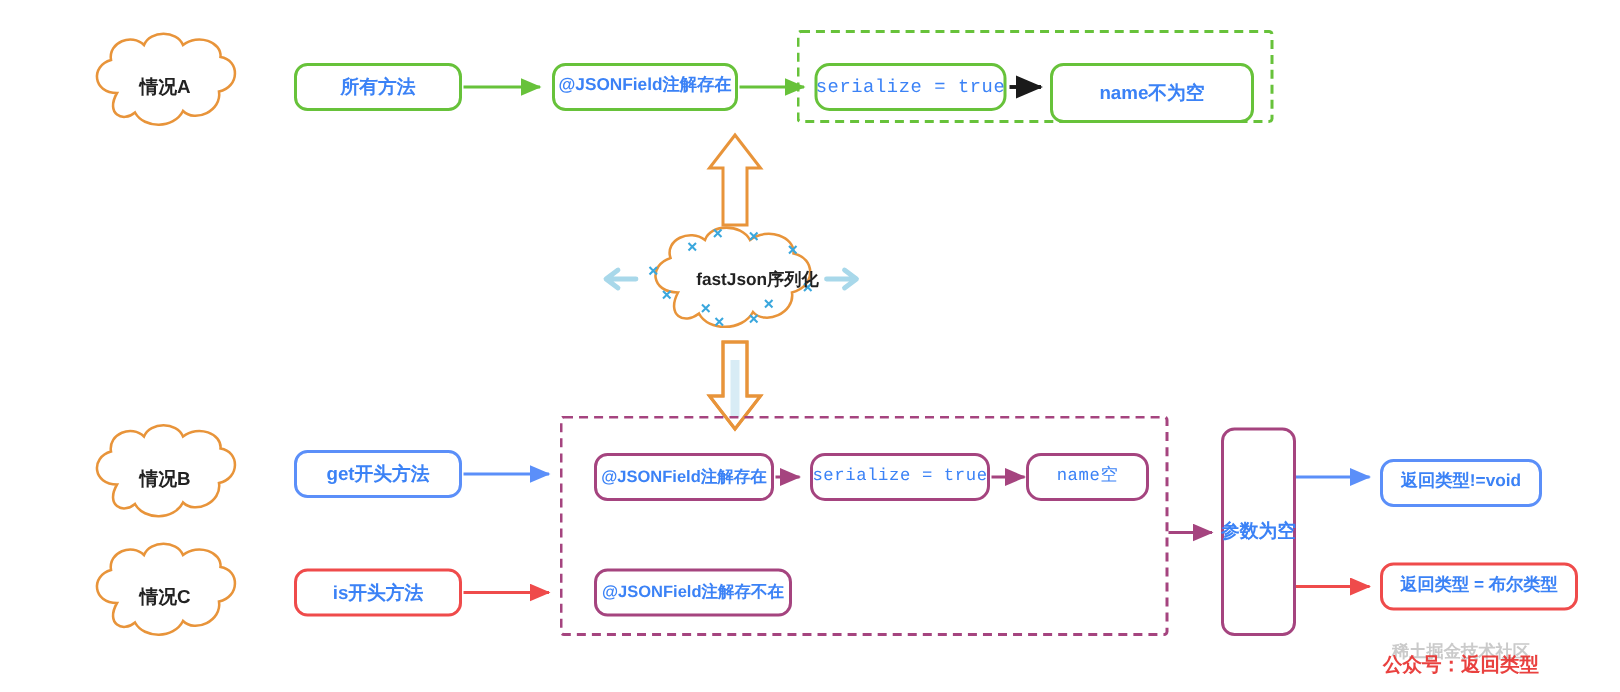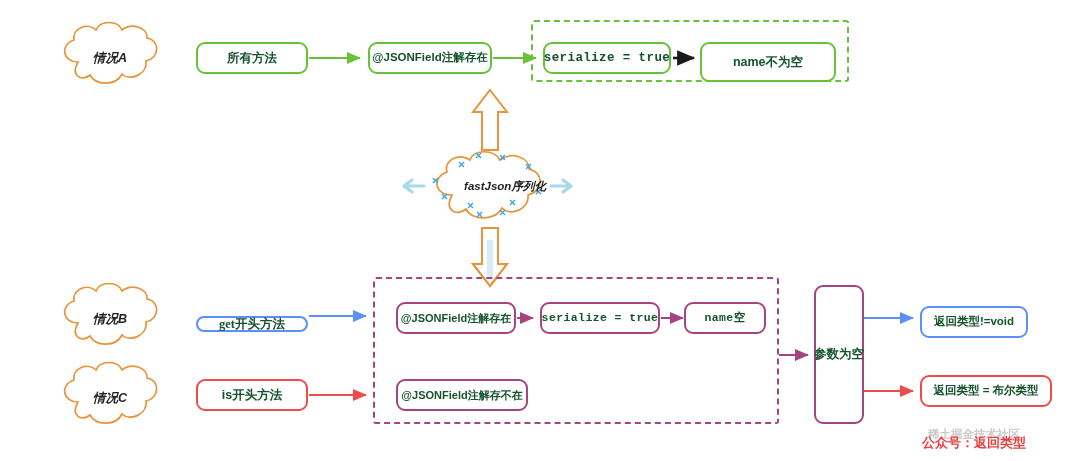--- a/index.html
+++ b/index.html
@@ -23,33 +23,34 @@
   .node {
     position: absolute;
     box-sizing: border-box;
     display: flex;
     align-items: center;
     justify-content: center;
     background: #ffffff;
     border-radius: 9px;
     text-align: center;
     line-height: 1.15;
-    color: #14532d;
+    color: #3b82f6;
     white-space: nowrap;
   }
   .node.cn {
     font-family: "Liberation Sans", sans-serif;
     font-size: 12.5px;
     font-weight: 600;
   }
   .node.mono {
     font-family: "Liberation Mono", monospace;
     font-size: 12.5px;
-    font-weight: 700;
+    font-weight: 400;
     letter-spacing: 0.4px;
+    border-radius: 10px;
   }
   .green-box { border: 2px solid #67c23a; }
   .blue-box  { border: 2px solid #5b8ff9; }
   .red-box   { border: 2px solid #ef4b4b; }
   .purple-box{ border: 2px solid #a5447f; }
 
   .dash-container {
     position: absolute;
     box-sizing: border-box;
     background: transparent;
@@ -59,21 +60,20 @@
   .dash-purple { border: 2px dashed #a5447f; }
 
   .cloud-label {
     position: absolute;
     font-family: "Liberation Sans", sans-serif;
     font-size: 12.5px;
     font-weight: 600;
     color: #222222;
     white-space: nowrap;
     text-align: center;
-    font-style: italic;
   }
   .vertical-text {
     writing-mode: vertical-rl;
     text-orientation: upright;
     letter-spacing: 1px;
   }
   .watermark {
     position: absolute;
     white-space: nowrap;
     font-family: "Liberation Sans", sans-serif;
@@ -187,21 +187,21 @@
 <div class="cloud-label" style="left:58px; top:50px; width:104px;">情况A</div>
 <div class="cloud-label" style="left:58px; top:311px; width:104px;">情况B</div>
 <div class="cloud-label" style="left:58px; top:390px; width:104px;">情况C</div>
 <div class="cloud-label" style="left:432px; top:179px; width:146px; font-size:11.5px;">fastJson序列化</div>
 
 <div class="node cn green-box" style="left:196px; top:42px; width:112px; height:32px;">所有方法</div>
 <div class="node cn green-box" style="left:368px; top:42px; width:124px; height:32px; font-size:11.5px;">@JSONField注解存在</div>
 <div class="node mono green-box" style="left:543px; top:42px; width:128px; height:32px;">serialize = true</div>
 <div class="node cn green-box" style="left:700px; top:42px; width:136px; height:40px;">name不为空</div>
 
-<div class="node cn blue-box" style="left:196px; top:316px; width:112px; height:16px;font-family:Liberation Serif, serif;">get开头方法</div>
+<div class="node cn blue-box" style="left:196px; top:300px; width:112px; height:32px;">get开头方法</div>
 <div class="node cn red-box" style="left:196px; top:379px; width:112px; height:32px;">is开头方法</div>
 
 <div class="node cn purple-box" style="left:396px; top:302px; width:120px; height:32px; font-size:11px;">@JSONField注解存在</div>
 <div class="node mono purple-box" style="left:540px; top:302px; width:120px; height:32px; font-size:11.5px;">serialize = true</div>
 <div class="node mono purple-box" style="left:684px; top:302px; width:82px; height:32px; font-size:11.5px;">name空</div>
 <div class="node cn purple-box" style="left:396px; top:379px; width:132px; height:32px; font-size:11px;">@JSONField注解存不在</div>
 
 <div class="node cn purple-box" style="left:814px; top:285px; width:50px; height:139px;">
   <span class="vertical-text" style="writing-mode:horizontal-tb; letter-spacing:0;">参数为空</span>
 </div>

